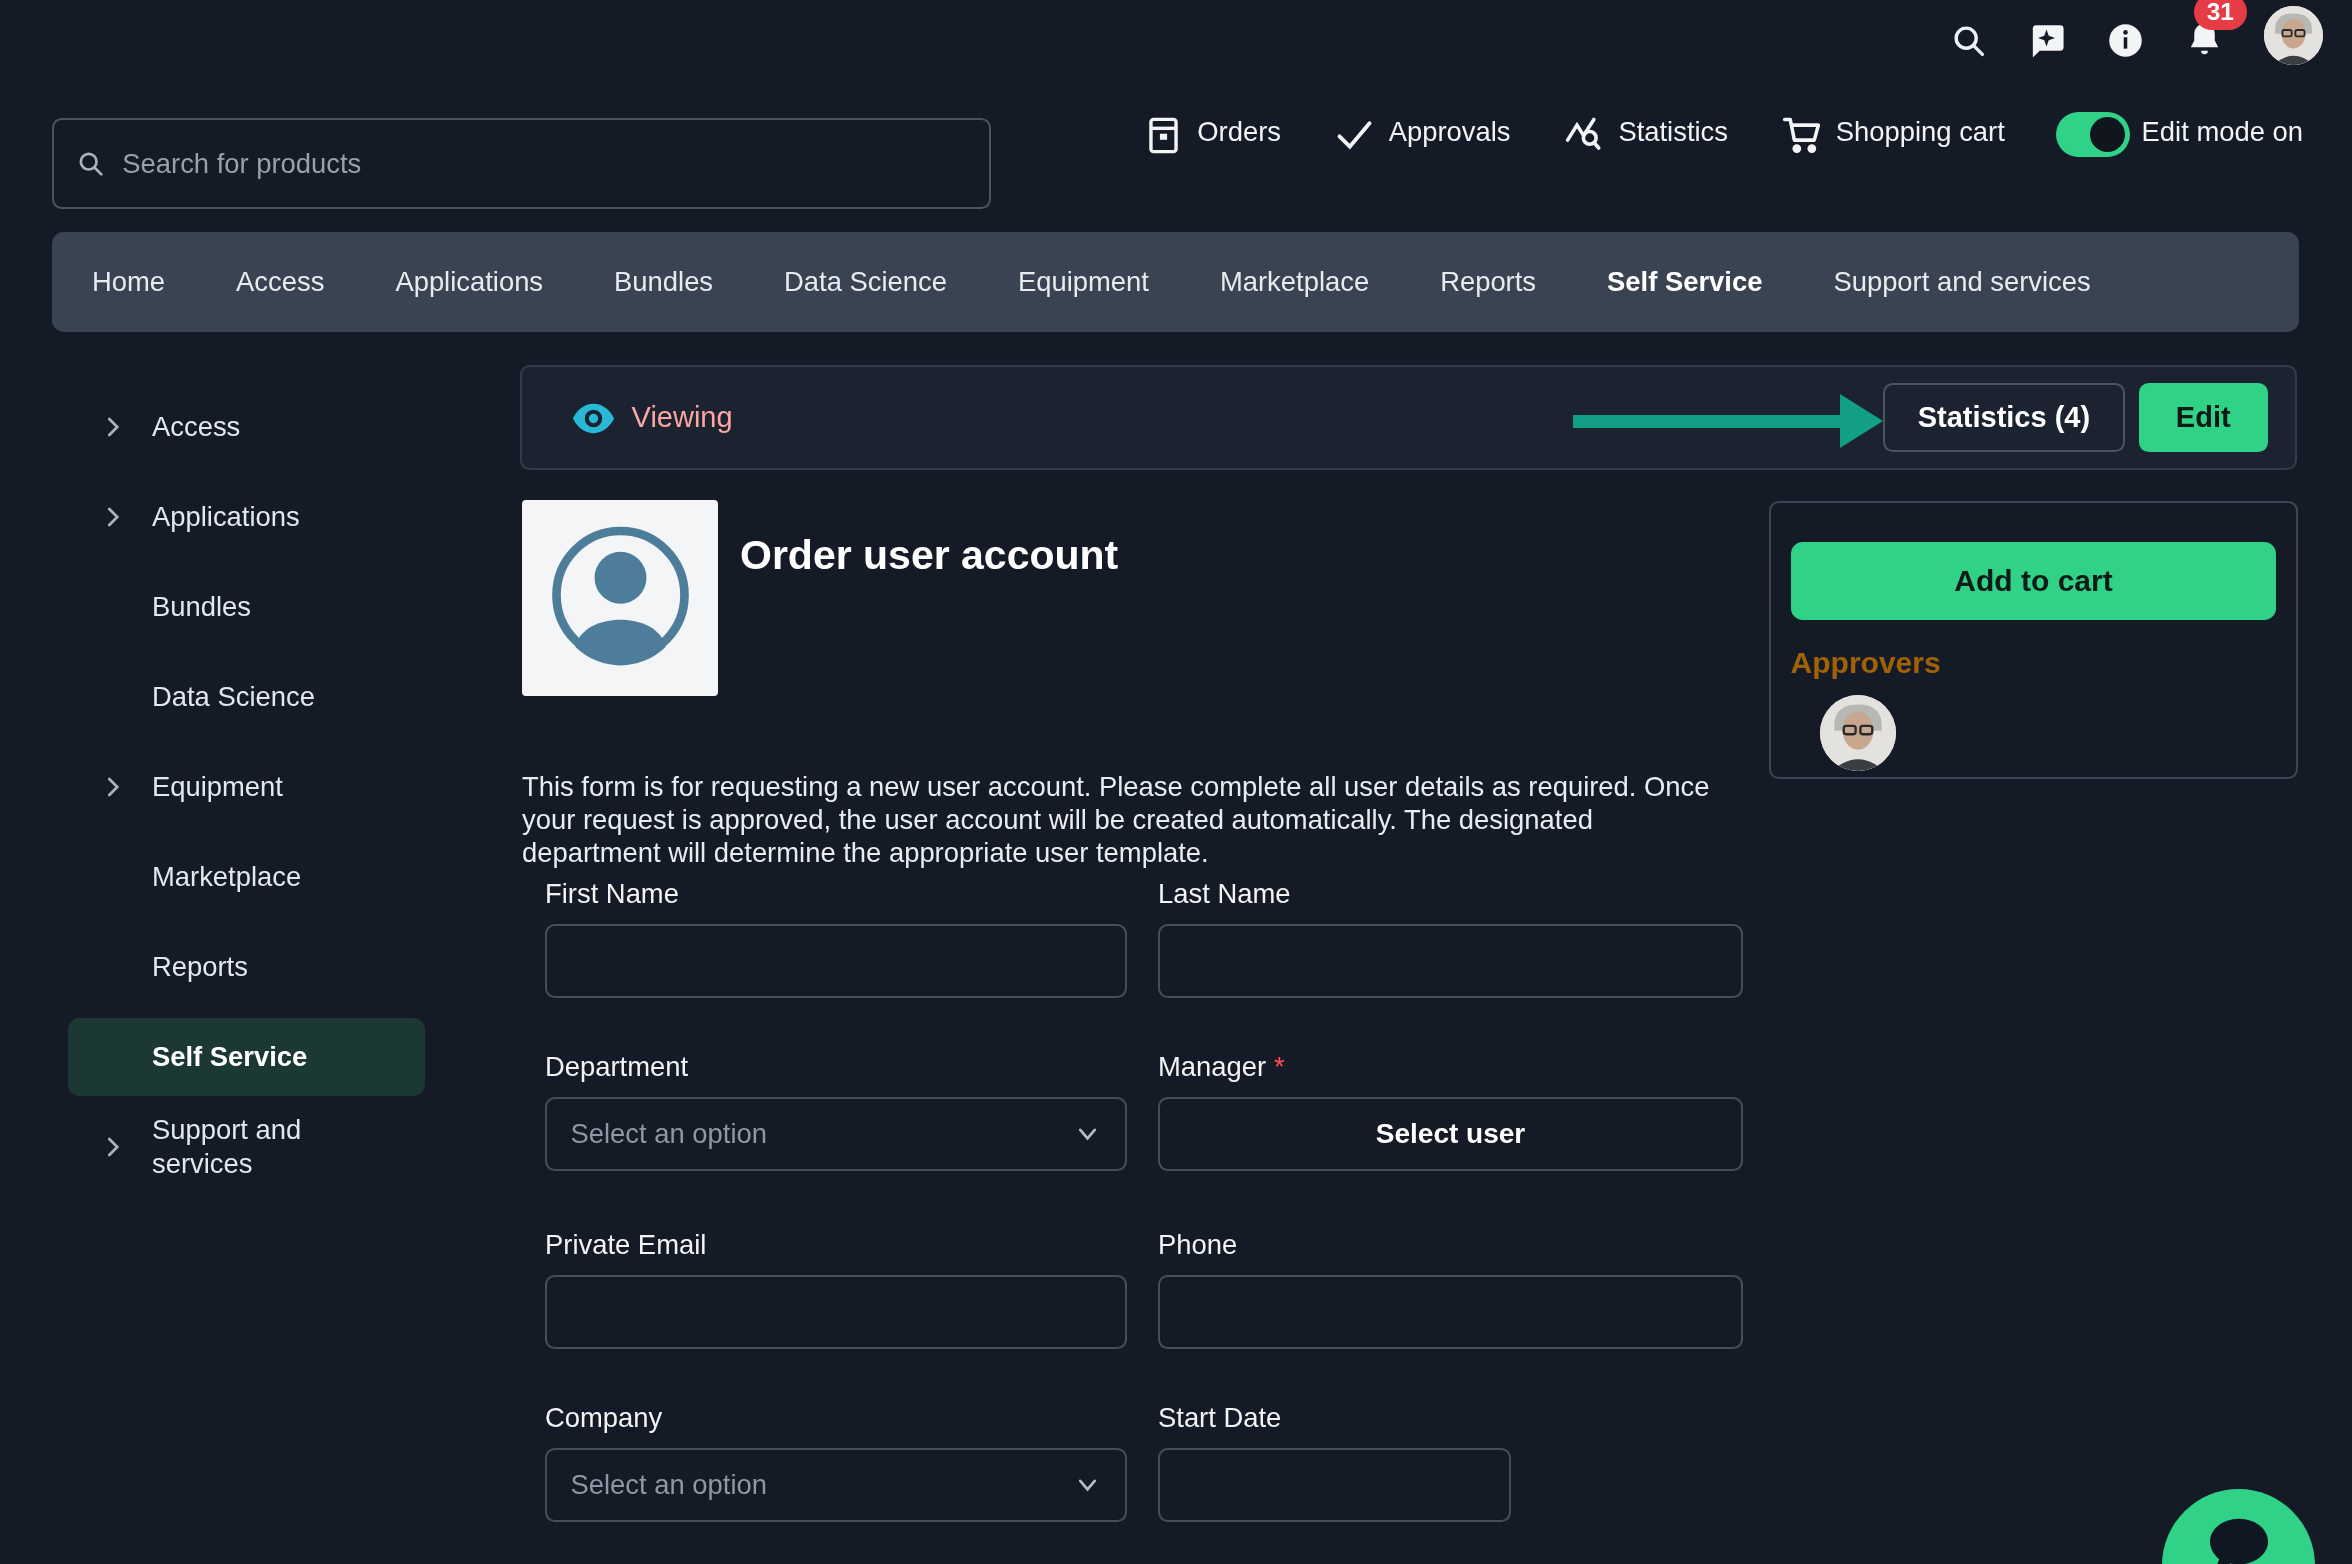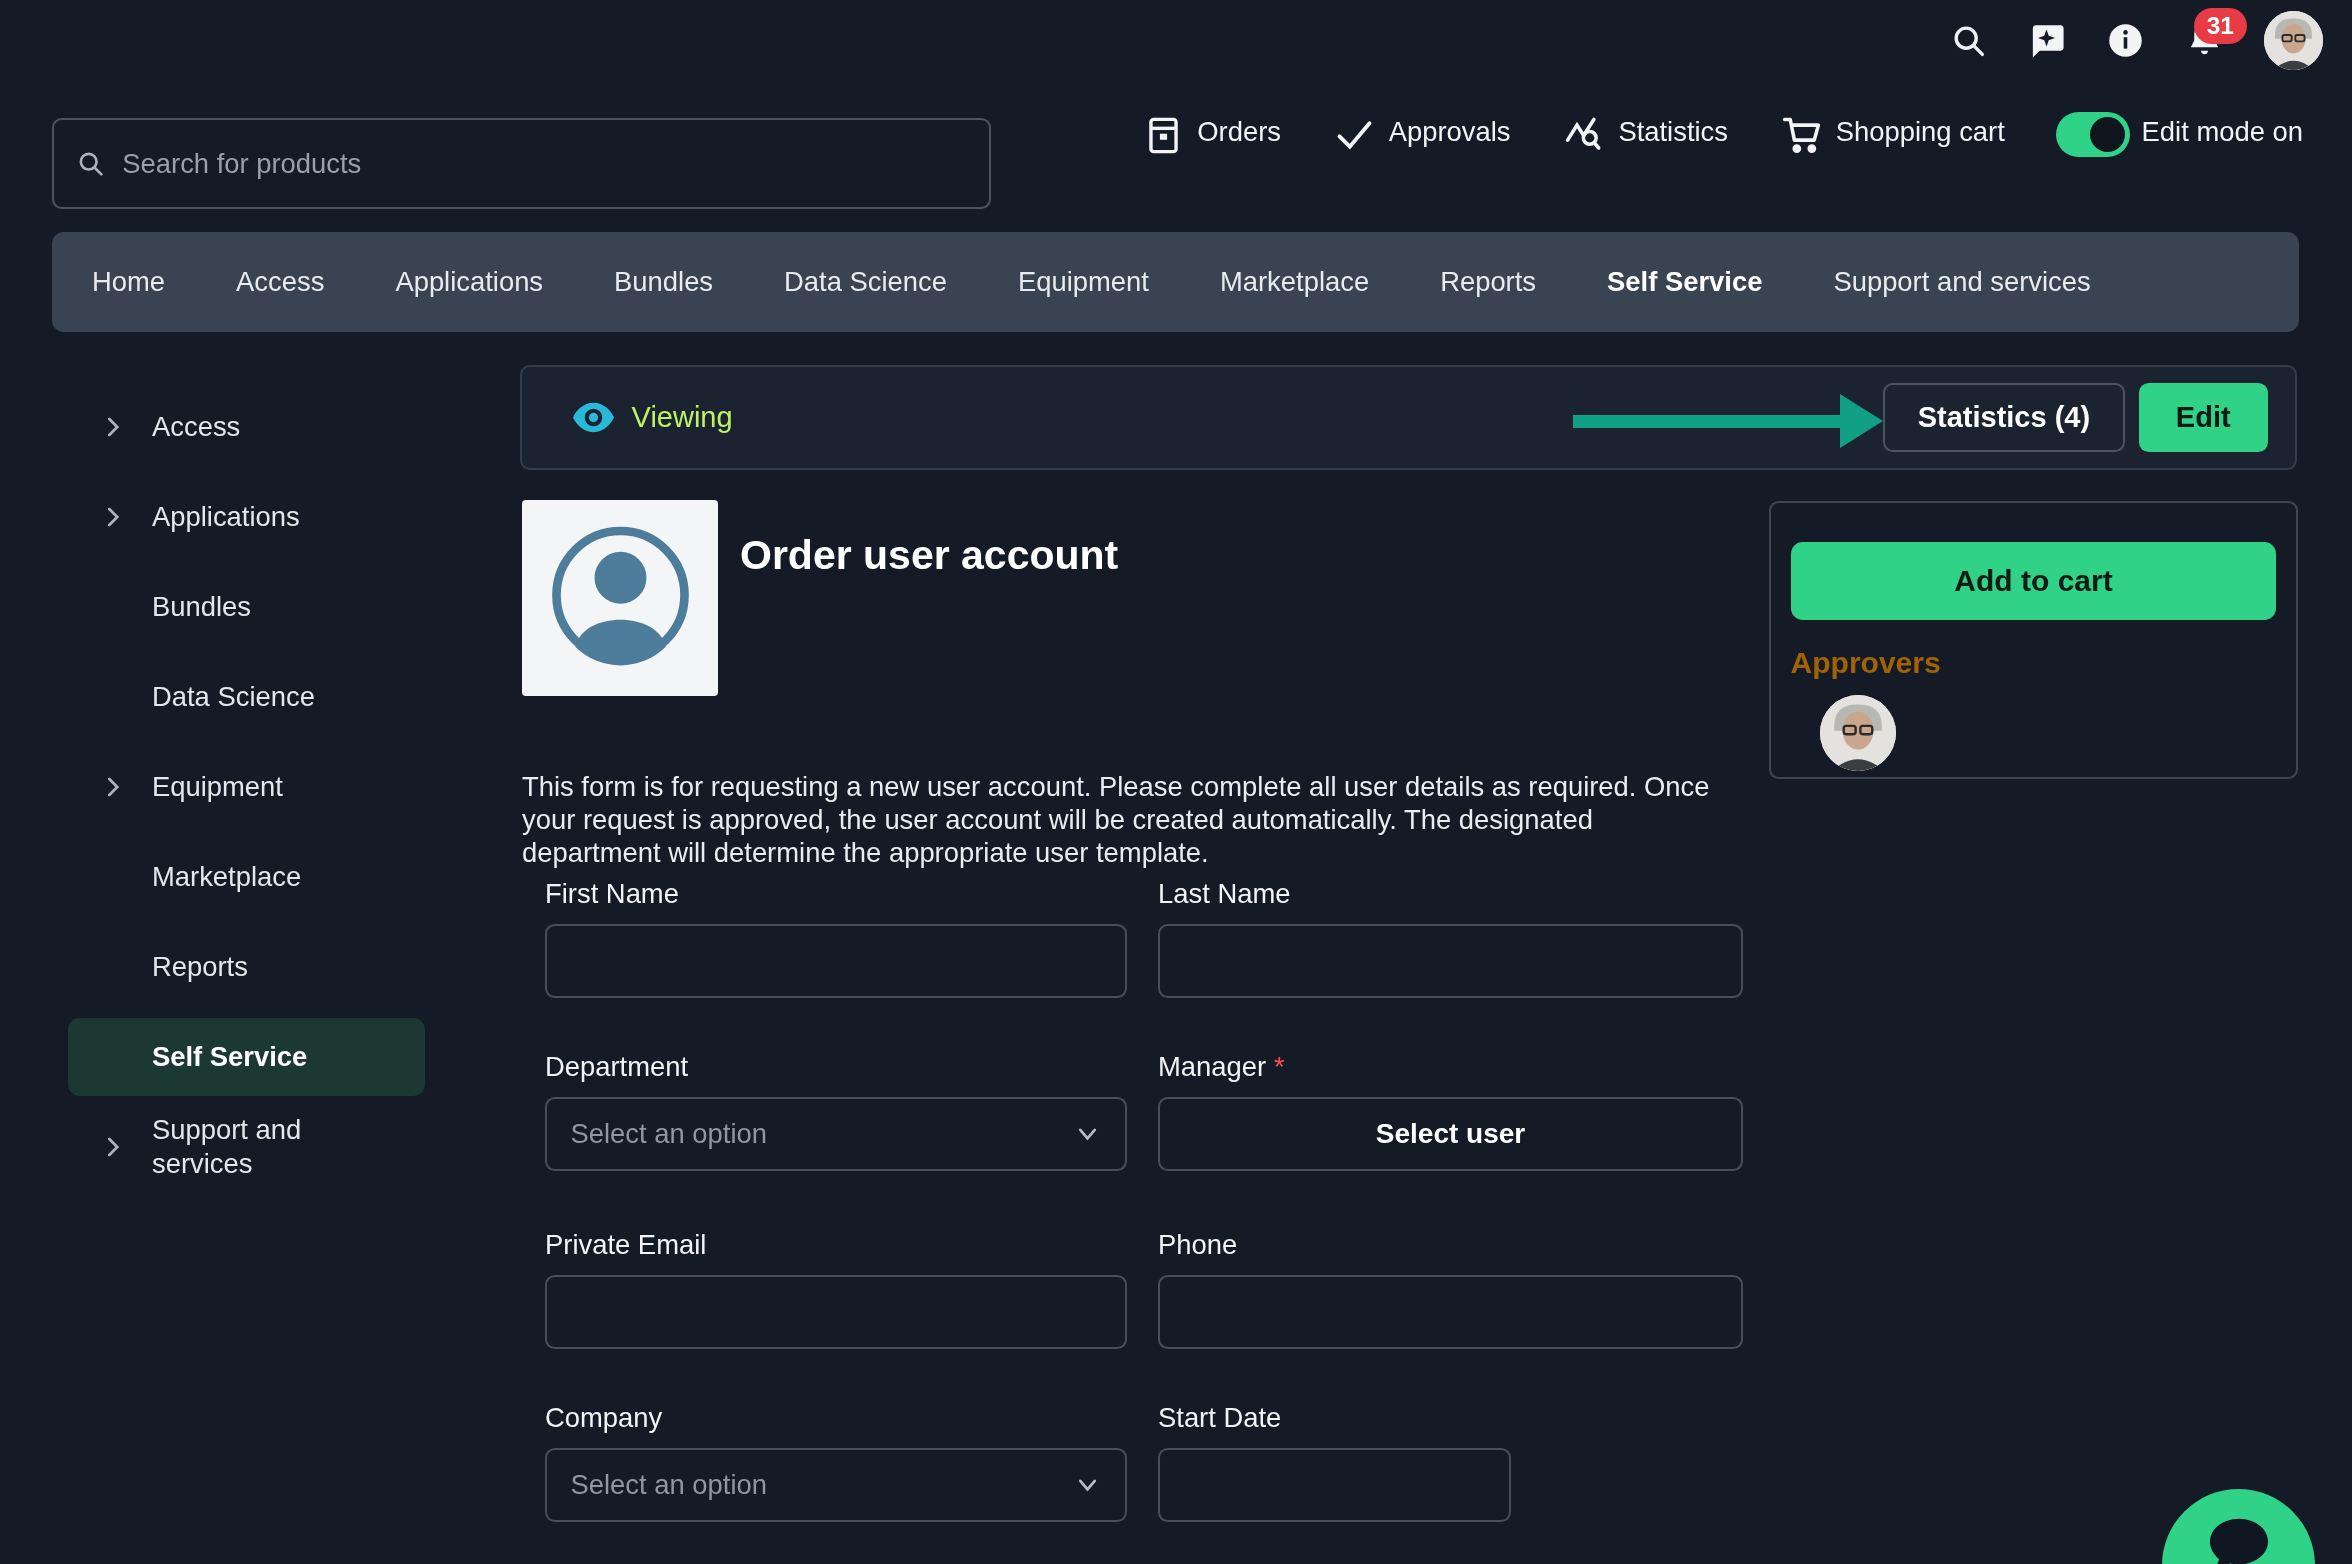--- a/index.html
+++ b/index.html
@@ -1,20 +1,20 @@
 <!DOCTYPE html>
 <html><head>
 <meta charset="utf-8">
 <style>
   html,body{margin:0;padding:0;background:#0e141d;}
   #app{position:relative;width:2352px;height:1564px;background:#141b27;overflow:hidden;
        font-family:"Liberation Sans",sans-serif;color:#eef1f5;}
 
   
-  .topbar{position:absolute;top:5.9px;right:29px;height:69px;display:flex;align-items:center;gap:39px;}
+  .topbar{position:absolute;top:5.9px;right:29px;height:69px;display:flex;gap:39px;}
   .tb-btn{position:relative;display:flex;align-items:center;justify-content:center;cursor:pointer;}
   .badge{position:absolute;top:-11.8px;right:-21.6px;background:#e73b46;color:#fff;font-weight:bold;
          font-size:24.5px;line-height:24.5px;padding:5.9px 12.7px;border-radius:979px;}
   .avatar{border-radius:50%;overflow:hidden;background:#e8e7e3;display:block;}
   .avatar svg{display:block;width:100%;height:100%;}
 
   
   .search-box{position:absolute;left:52px;top:118px;width:939px;height:91px;border:2px solid #49545f;
               border-radius:9.8px;display:flex;align-items:center;padding:0 21.6px;gap:15.7px;box-sizing:border-box;}
   .search-box input{flex:1;background:transparent;border:none;outline:none;color:#dfe4ea;
@@ -39,21 +39,21 @@
   .side-item{position:relative;min-height:90px;display:flex;align-items:center;cursor:pointer;}
   .side-chevron{position:absolute;left:31px;top:50%;transform:translateY(-50%);display:flex;}
   .side-label{margin-left:84px;font-size:27.4px;color:#e3e8ed;line-height:1.25;max-width:216px;}
   .side-item.active{background:#1c3833;border-radius:11.8px;min-height:78px;margin:5.9px 0;}
   .side-item.active .side-label{font-weight:bold;color:#ffffff;}
 
   
   .viewbar{position:absolute;left:520px;top:365px;width:1777px;height:105px;background:#1b2330;
            border:2px solid #323c4a;border-radius:9.8px;display:flex;align-items:center;
            padding:0 27.4px 0 51px;box-sizing:border-box;}
-  .viewing{display:flex;align-items:center;gap:17.6px;color:#bef264;font-size:29px;}
+  .viewing{display:flex;align-items:flex-end;gap:17.6px;color:#fca5a5;font-size:29px;}
   .viewbar-right{margin-left:auto;display:flex;align-items:center;gap:13.7px;}
   .stats-btn{border:2px solid #49545f;border-radius:9.8px;padding:13px 33px;height:69px;display:flex;
              align-items:center;font-size:29px;font-weight:bold;color:#fff;background:transparent;cursor:pointer;}
   .edit-btn{background:#30d287;border:none;border-radius:9.8px;padding:0 37px;height:69px;display:flex;
             align-items:center;font-size:29px;font-weight:bold;color:#0e1a15;cursor:pointer;}
 
   
   .anno-arrow{position:absolute;left:1573px;top:394px;width:310px;height:55px;pointer-events:none;}
   .anno-arrow .shaft{position:absolute;left:0;top:20.6px;width:267px;height:13.7px;background:#11a086;}
   .anno-arrow .head{position:absolute;left:267px;top:0;width:0;height:0;

